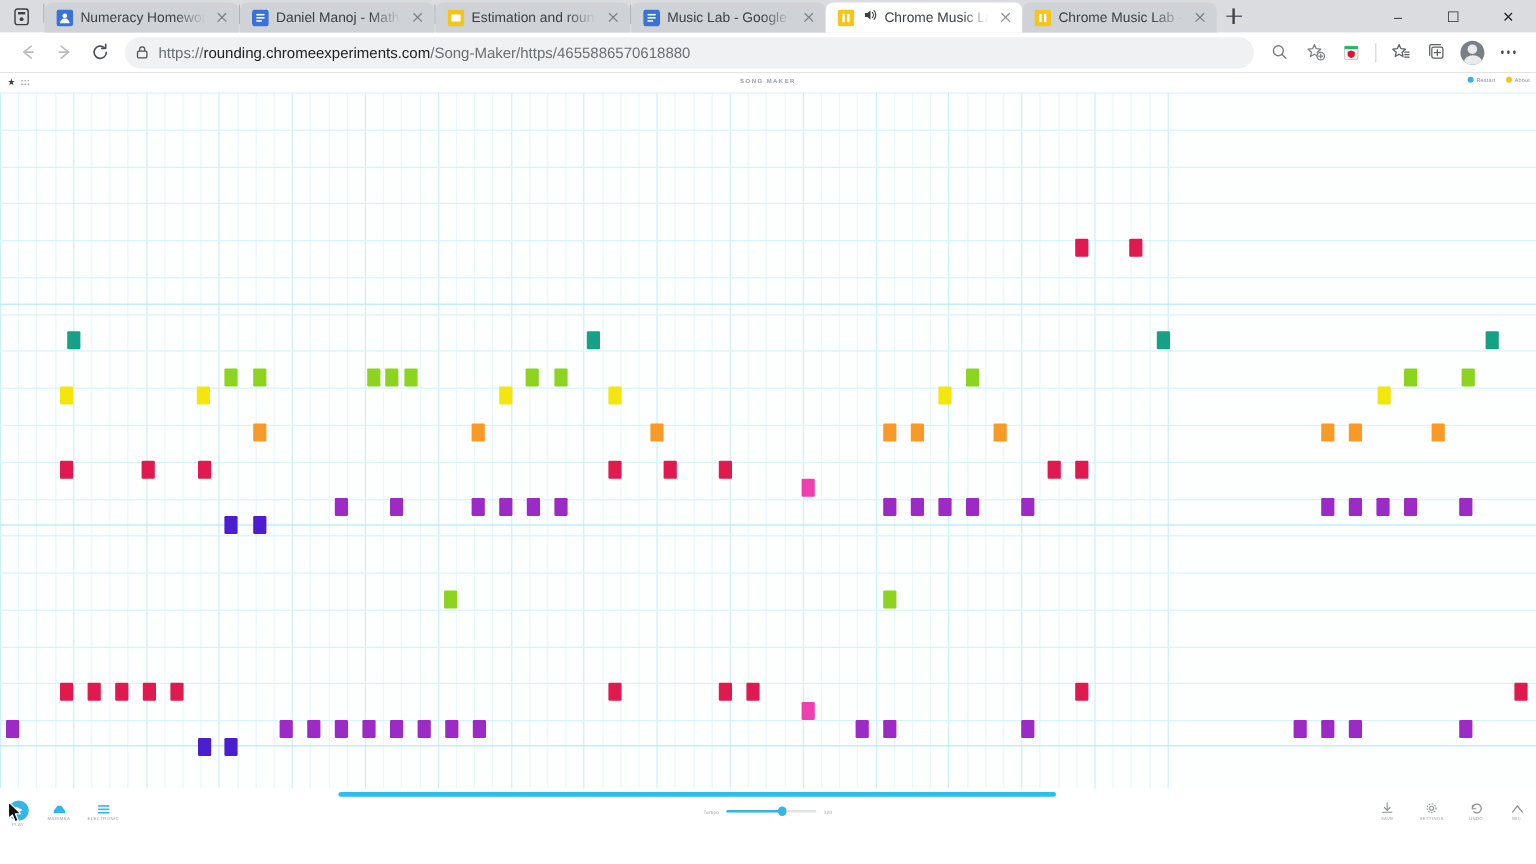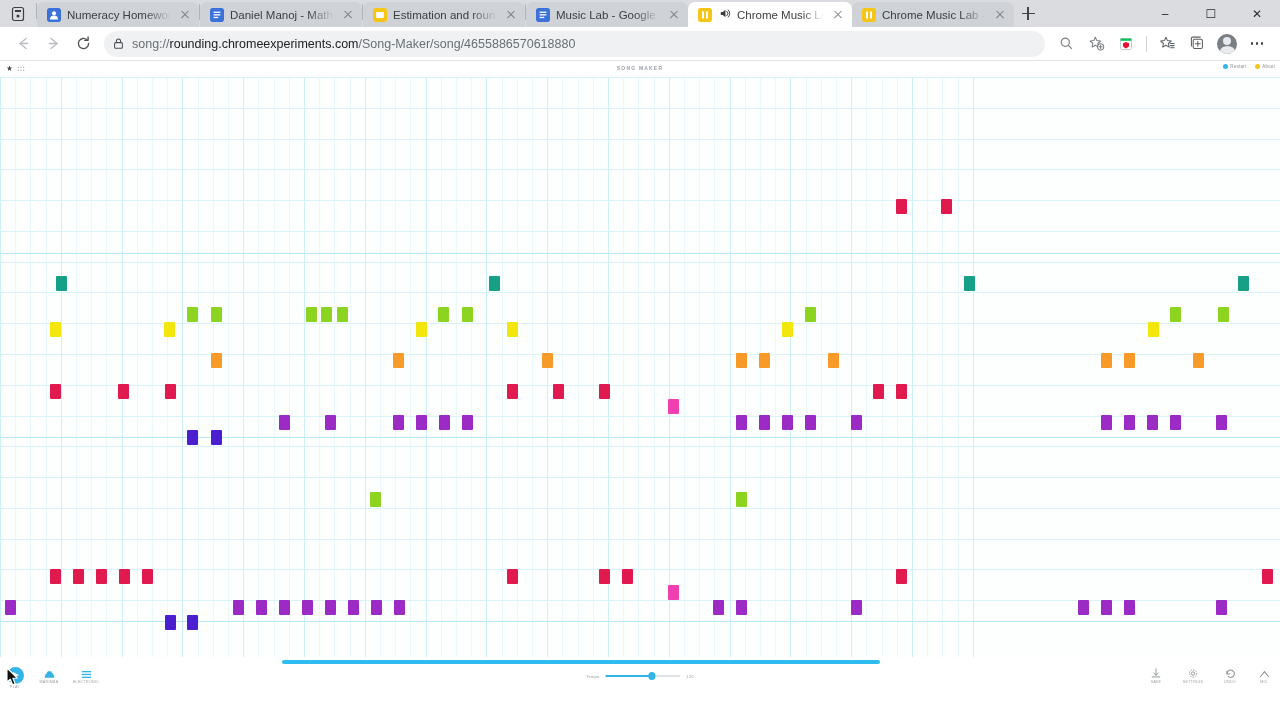--- a/index.html
+++ b/index.html
@@ -243,21 +243,21 @@
       <svg width="17" height="17" viewBox="0 0 17 17">
         <path d="M13.6 8.5a5.1 5.1 0 1 1-1.6-3.7" fill="none" stroke="#4d5156" stroke-width="1.35" stroke-linecap="round"></path>
         <path d="M13.1 1.9 V5.3 H9.7" fill="none" stroke="#4d5156" stroke-width="1.35" stroke-linecap="round" stroke-linejoin="round"></path>
       </svg>
     </div>
     <div class="omnibox">
       <svg width="13" height="13" viewBox="0 0 13 13">
         <rect x="2.6" y="5.6" width="7.8" height="5.6" rx="1" fill="none" stroke="#4d5156" stroke-width="1.05"></rect>
         <path d="M4.4 5.6V4.1a2.1 2.1 0 0 1 4.2 0v1.5" fill="none" stroke="#4d5156" stroke-width="1.05"></path>
       </svg>
-      <span class="url"><span class="dim">song://</span><span>rounding.chromeexperiments.com</span><span class="dim">/Song-Maker/song/4655886570618880</span></span>
+      <span class="url"><span class="dim">https://</span><span>rounding.chromeexperiments.com</span><span class="dim">/Song-Maker/https/4655886570618880</span></span>
     </div>
     <div class="rbtns">
       <div class="tbtn">
         <svg width="17" height="17" viewBox="0 0 17 17">
           <circle cx="7.3" cy="7.3" r="4.1" fill="none" stroke="#7b7f84" stroke-width="1.2"></circle>
           <path d="M10.4 10.4 L13.6 13.6" stroke="#7b7f84" stroke-width="1.2" stroke-linecap="round"></path>
         </svg>
       </div>
       <div class="tbtn">
         <svg width="17" height="17" viewBox="0 0 17 17">

